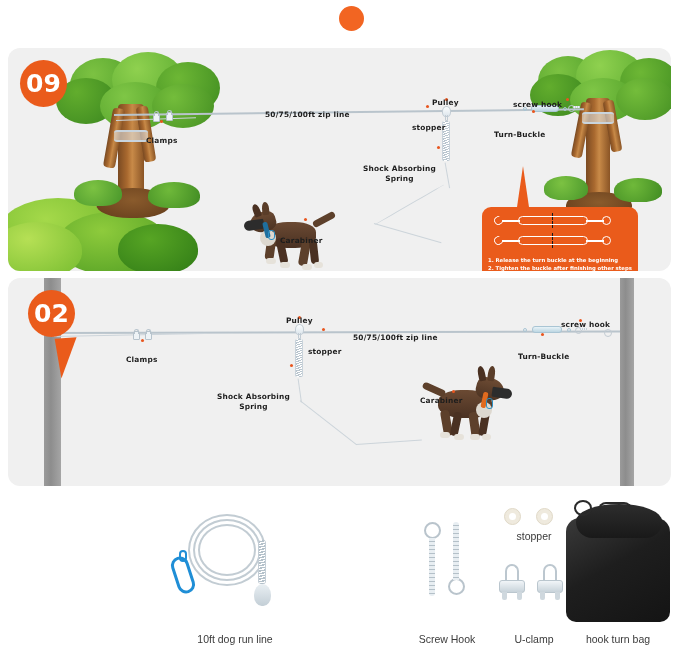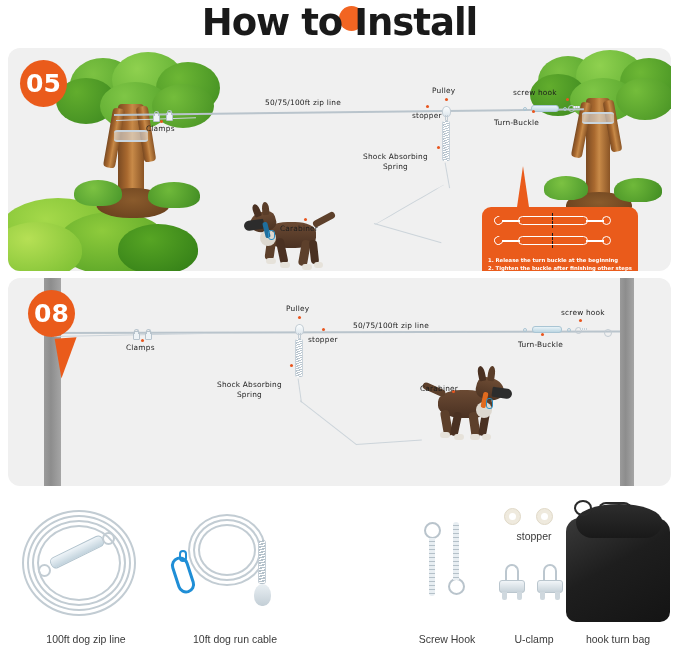--- a/index.html
+++ b/index.html
@@ -108,25 +108,26 @@
     height:1.6px;
     z-index:8;
   }
   .thinline{ background:#ccd4da; height:1.2px; }
 
   
   .lbl{
     position:absolute;
     font-family:"DejaVu Sans", sans-serif;
     font-size:7.4px;
-    font-weight:normal;
+    font-weight:bold;
     color:#1d1d1d;
     white-space:nowrap;
     letter-spacing:.2px;
     z-index:22;
+    margin-top:12px;
   }
   .lbl.two{ line-height:10px; text-align:center; }
   .dot{
     position:absolute;
     width:3.4px; height:3.4px;
     border-radius:50%;
     background:#e8561f;
     z-index:22;
   }
 
@@ -330,21 +331,20 @@
     position:absolute;
     background:linear-gradient(150deg,#3a3a3a 0%,#1e1e1e 45%,#141414 100%);
     border-radius:14px 14px 10px 10px;
   }
 </style>
 </head>
 <body>
 
 <div class="title-bar">
   <div class="title-accent"></div>
-  <div class="title-text">How to Install</div>
 </div>
 
 <div class="panel" id="panel-01">
 
   <div class="bush" style="left:-10px;top:130px;width:210px;height:95px;">
     <div class="bushblob" style="left:0;top:20px;width:120px;height:70px;background:radial-gradient(ellipse at 40% 30%,#a5d94a,#6cb52a);"></div>
     <div class="bushblob" style="left:60px;top:34px;width:110px;height:62px;background:radial-gradient(ellipse at 40% 30%,#8ecb3c,#4e9c22);"></div>
     <div class="bushblob" style="left:120px;top:46px;width:80px;height:50px;background:radial-gradient(ellipse at 40% 30%,#57a524,#2f7a16);"></div>
     <div class="bushblob" style="left:-6px;top:44px;width:90px;height:56px;background:radial-gradient(ellipse at 40% 30%,#b6e055,#74bb2e);"></div>
   </div>
@@ -466,21 +466,21 @@
       <div class="rodR"></div>
         <div class="eyeR2"></div>
     </div>
     <div class="lines">
       <div>1. Release the turn buckle at the beginning</div>
       <div>2. Tighten the buckle after finishing other steps</div>
 
     </div>
   </div>
 
-  <div class="badge" id="badge-01">05</div>
+  <div class="badge" id="badge-01">09</div>
 </div>
 
 <div class="panel" id="panel-02">
 
   <div class="wallpost" style="left:36px;top:-10px;width:17px;height:218px;"></div>
   <div class="wallpost" style="left:612px;top:-10px;width:14px;height:218px;"></div>
 
   <div class="line" style="left:44px;top:54px;width:568px;transform:rotate(-0.15deg);transform-origin:left center;"></div>
   <div class="line thinline" style="left:46px;top:58px;width:150px;transform:rotate(-1.1deg);transform-origin:left center;"></div>
 
@@ -542,49 +542,37 @@
     <div style="position:absolute;left:56px;top:38px;width:16px;height:16px;background:#ddd8cf;border-radius:50%;"></div>
     <div style="position:absolute;left:2px;top:22px;width:24px;height:7px;background:#5d402b;border-radius:4px;transform:rotate(24deg);"></div>
     <div style="position:absolute;left:62px;top:28px;width:5px;height:16px;background:#e06a1e;border-radius:2px;transform:rotate(12deg);"></div>
     <div style="position:absolute;left:66px;top:34px;width:7px;height:11px;border:1.4px solid #2a8fc4;border-radius:3px;"></div>
   </div>
   <div class="dot" style="left:444px;top:112px;"></div>
   <div class="lbl" style="left:412px;top:106px;">Carabiner</div>
 
   <div class="callout-tail" style="left:48px;top:60px;border-left:4px solid transparent;border-right:18px solid transparent;border-top:40px solid #ea5b1b;transform:rotate(-4deg);"></div>
 
-  <div class="badge" id="badge-02">08</div>
+  <div class="badge" id="badge-02">02</div>
 </div>
 
 <div id="product-row">
 
-  <div class="product" style="left:8px;top:10px;width:156px;height:143px;">
-    <div class="pic" style="width:156px;height:120px;">
-      <div class="coil" style="left:14px;top:8px;width:114px;height:106px;"></div>
-      <div class="coil" style="left:19px;top:13px;width:104px;height:96px;"></div>
-      <div class="coil" style="left:24px;top:18px;width:94px;height:86px;"></div>
-      <div class="coil" style="left:29px;top:23px;width:84px;height:76px;"></div>
-      <div style="position:absolute;left:40px;top:44px;width:58px;height:12px;background:linear-gradient(180deg,#eef4f8,#c2d3dd);border:1.4px solid #b0c2cd;border-radius:5px;transform:rotate(-26deg);"></div>
-      <div style="position:absolute;left:30px;top:62px;width:13px;height:13px;border:2px solid #c2ccd3;border-radius:50%;"></div>
-      <div style="position:absolute;left:94px;top:30px;width:13px;height:13px;border:2px solid #c2ccd3;border-radius:50%;"></div>
-    </div>
-    <div class="pname">100ft dog zip line</div>
-  </div>
 
   <div class="product" style="left:160px;top:10px;width:150px;height:143px;">
     <div class="pic" style="width:150px;height:120px;">
       <div class="coil" style="left:28px;top:12px;width:78px;height:72px;"></div>
       <div class="coil" style="left:33px;top:17px;width:68px;height:62px;"></div>
       <div class="coil" style="left:38px;top:22px;width:58px;height:52px;"></div>
       <div style="position:absolute;left:14px;top:54px;width:18px;height:38px;border:3px solid #1f8ed6;border-radius:9px;transform:rotate(-18deg);"></div>
       <div style="position:absolute;left:19px;top:48px;width:8px;height:12px;border:2.4px solid #1f8ed6;border-radius:4px;"></div>
       <div style="position:absolute;left:98px;top:38px;width:8px;height:44px;background:repeating-linear-gradient(168deg,#ffffff 0 1.2px,#b4c1ca 1.2px 2.6px);border-left:1px solid #c4ced6;border-right:1px solid #c4ced6;border-radius:3px;"></div>
       <div style="position:absolute;left:94px;top:82px;width:17px;height:22px;background:linear-gradient(180deg,#e9eff3,#c3ced6);border-radius:50% 50% 45% 45%;"></div>
     </div>
-    <div class="pname">10ft dog run cable</div>
+    <div class="pname">10ft dog run line</div>
   </div>
 
 
   <div class="product" style="left:396px;top:10px;width:102px;height:143px;">
     <div class="pic" style="width:102px;height:120px;">
       <div style="position:absolute;left:28px;top:20px;width:17px;height:17px;border:2.4px solid #b9c4cc;border-radius:50%;"></div>
       <div style="position:absolute;left:33px;top:36px;width:6px;height:58px;background:repeating-linear-gradient(180deg,#e8eef2 0 2.6px,#b4c0c8 2.6px 4px);border-radius:0 0 3px 3px;"></div>
       <div style="position:absolute;left:52px;top:76px;width:17px;height:17px;border:2.4px solid #b9c4cc;border-radius:50%;"></div>
       <div style="position:absolute;left:57px;top:20px;width:6px;height:58px;background:repeating-linear-gradient(180deg,#e8eef2 0 2.6px,#b4c0c8 2.6px 4px);border-radius:3px 3px 0 0;"></div>
     </div>

